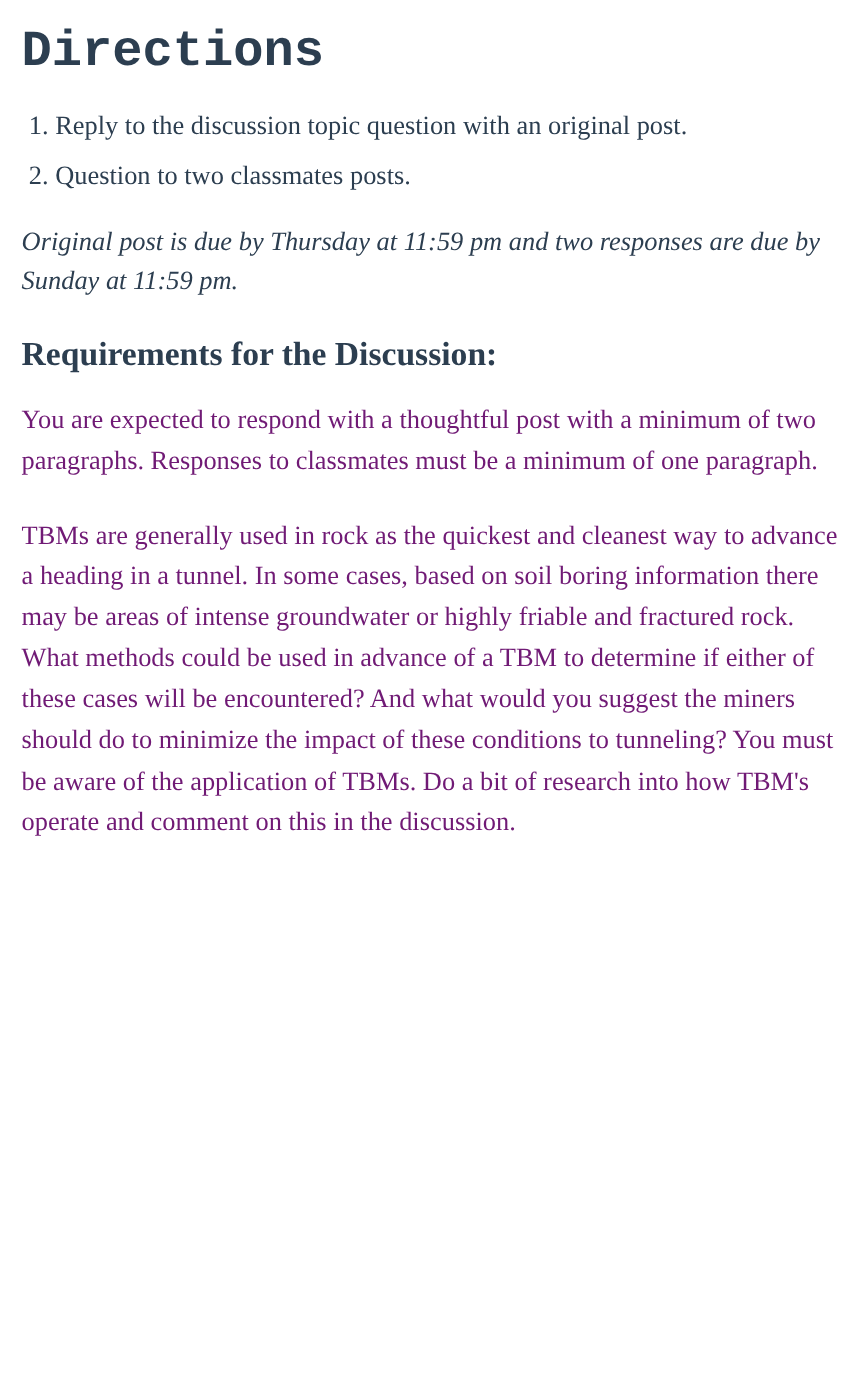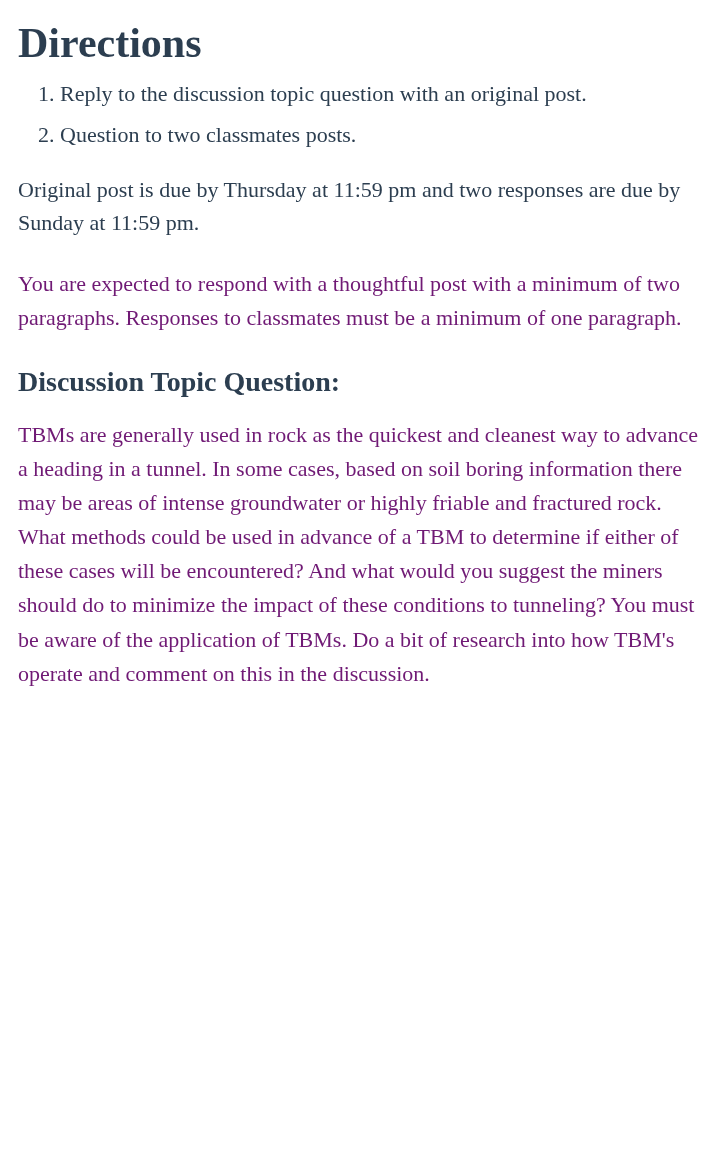--- a/index.html
+++ b/index.html
@@ -14,42 +14,43 @@
       color: #2c3e50;
       width: 720px;
       min-height: 1162px;
       padding: 18px 18px 30px 18px;
     }
 
     .page-title {
       font-size: 42px;
       font-weight: 700;
       color: #2c3e50;
-      margin-bottom: 9px;
+      margin-bottom: 20px;
       line-height: 1.2;
-      font-family: Liberation Serif, serif;
+      font-family: Liberation Mono, monospace;
     }
 
     .directions-list {
-      margin: 0 0 22px 42px;
+      margin: 0 0 22px 28px;
       padding: 0;
     }
 
     .directions-list li {
       font-size: 22px;
       line-height: 1.5;
       margin-bottom: 8px;
       color: #2c3e50;
     }
 
     .due-dates-text {
       font-size: 22px;
       line-height: 1.5;
       color: #2c3e50;
       margin-bottom: 28px;
+      font-style: italic;
     }
 
     .section-heading {
       font-size: 28px;
       font-weight: 700;
       color: #2c3e50;
       margin-bottom: 18px;
       line-height: 1.3;
     }
 
@@ -70,19 +71,19 @@
 <h1 class="page-title">Directions</h1>
 
 <ol class="directions-list">
   <li>Reply to the discussion topic question with an original post.</li>
   <li>Question to two classmates posts.</li>
 </ol>
 
 <p class="due-dates-text">Original post is due by Thursday at 11:59 pm and two responses are due by Sunday at 11:59 pm.</p>
 
 <div class="section-block">
+  <h2 class="section-heading">Requirements for the Discussion:</h2>
   <p class="body-text">You are expected to respond with a thoughtful post with a minimum of two paragraphs. Responses to classmates must be a minimum of one paragraph.</p>
 </div>
 
 <div class="section-block">
-  <h2 class="section-heading">Discussion Topic Question:</h2>
   <p class="body-text">TBMs are generally used in rock as the quickest and cleanest way to advance a heading in a tunnel. In some cases, based on soil boring information there may be areas of intense groundwater or highly friable and fractured rock. What methods could be used in advance of a TBM to determine if either of these cases will be encountered? And what would you suggest the miners should do to minimize the impact of these conditions to tunneling? You must be aware of the application of TBMs. Do a bit of research into how TBM's operate and comment on this in the discussion.</p>
 </div>
 
 </body></html>

